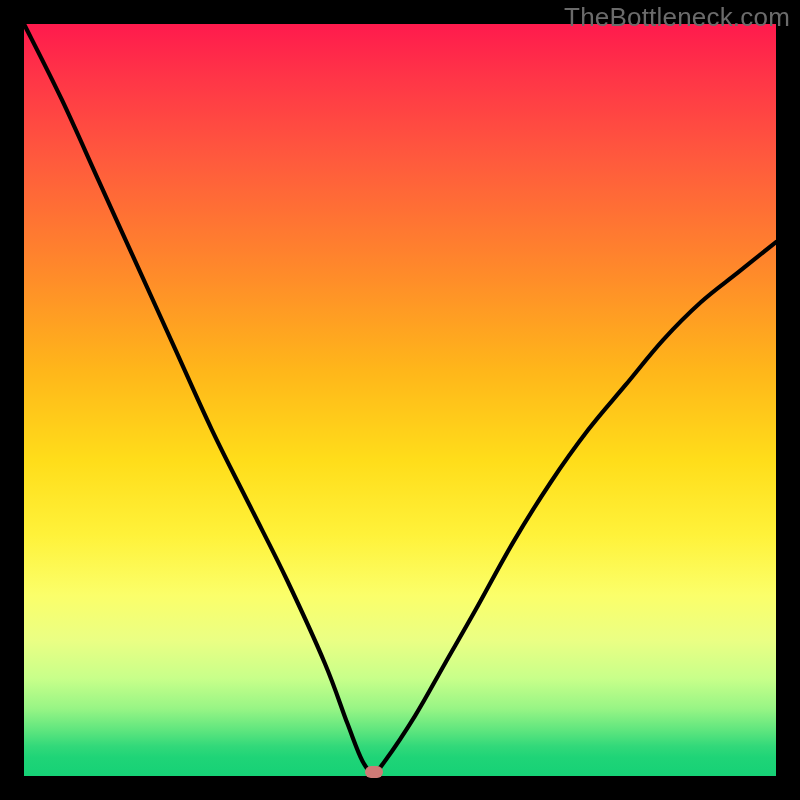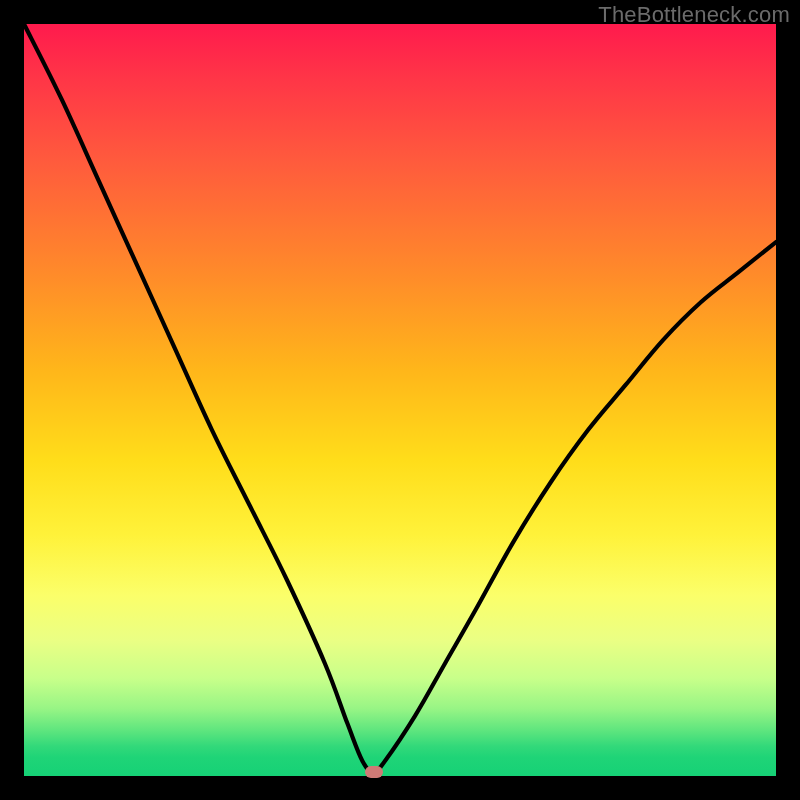--- a/index.html
+++ b/index.html
@@ -42,21 +42,21 @@
       #33d97a 96%,
       #1fd477 97.5%,
       #16d176 100%
     );
   }
   .watermark {
     position: absolute;
     top: 2px;
     right: 10px;
     color: #6b6b6b;
-    font-size: 22px;
+    font-size: 26px;
     letter-spacing: 0.2px;
     font-weight: 500;
     user-select: none;
   }
   svg.curve {
     position: absolute;
     left: 0;
     top: 0;
     width: 752px;
     height: 752px;

